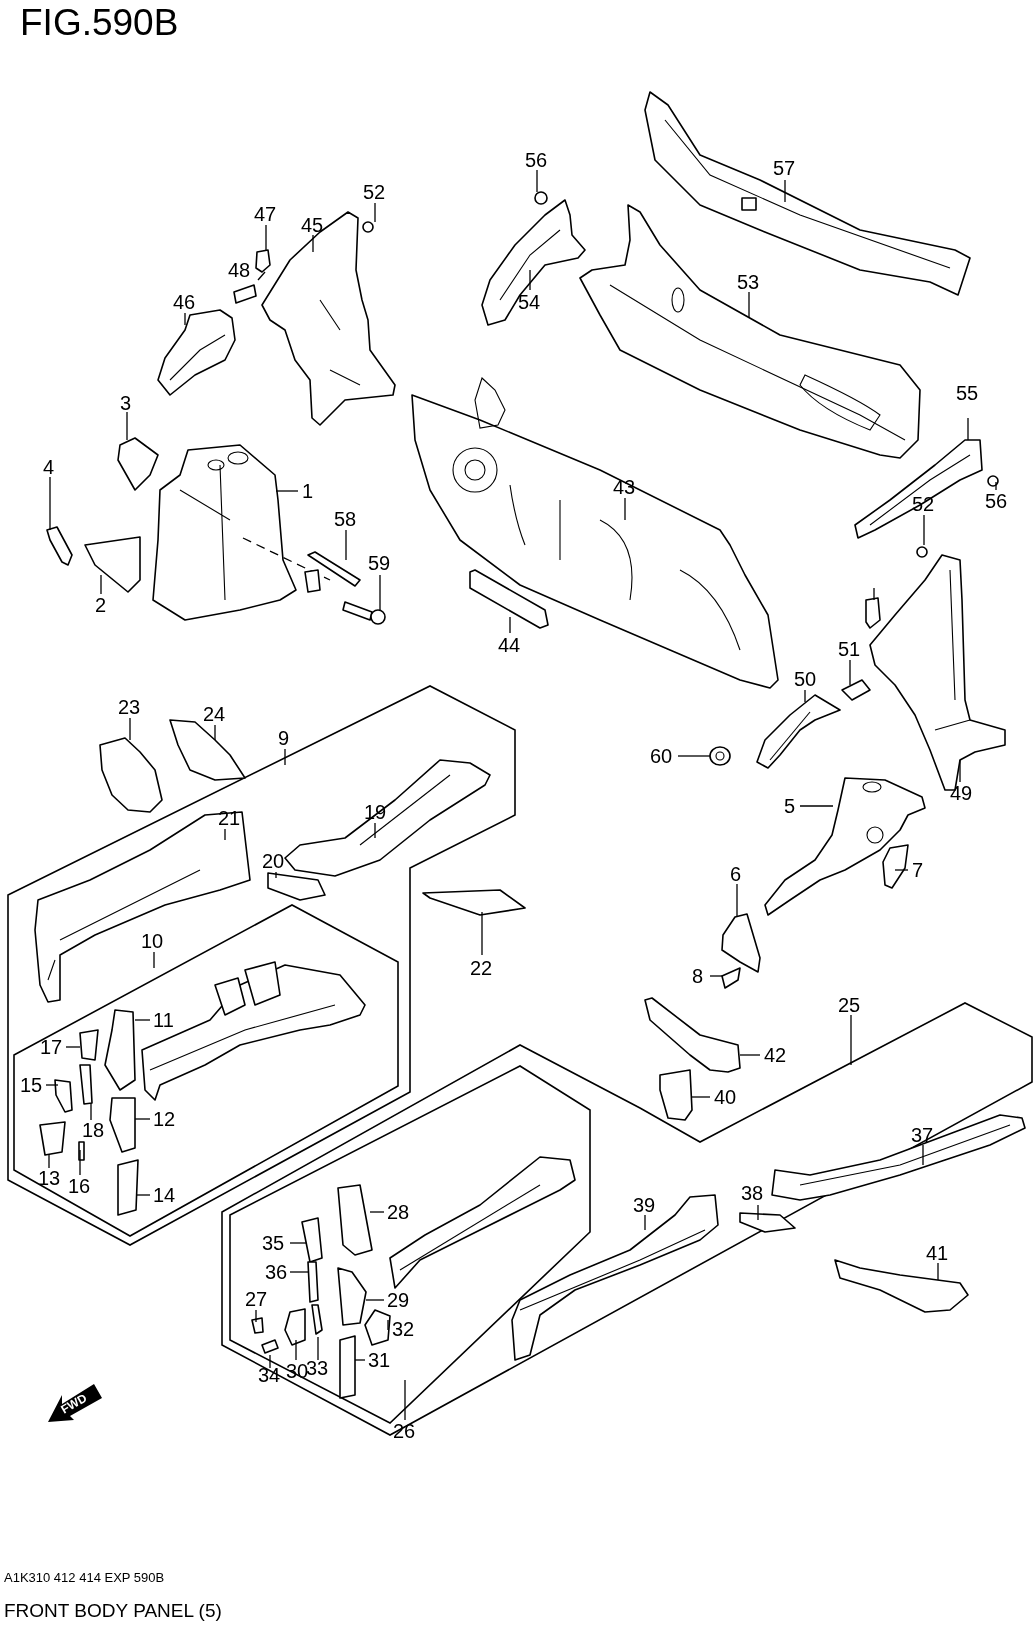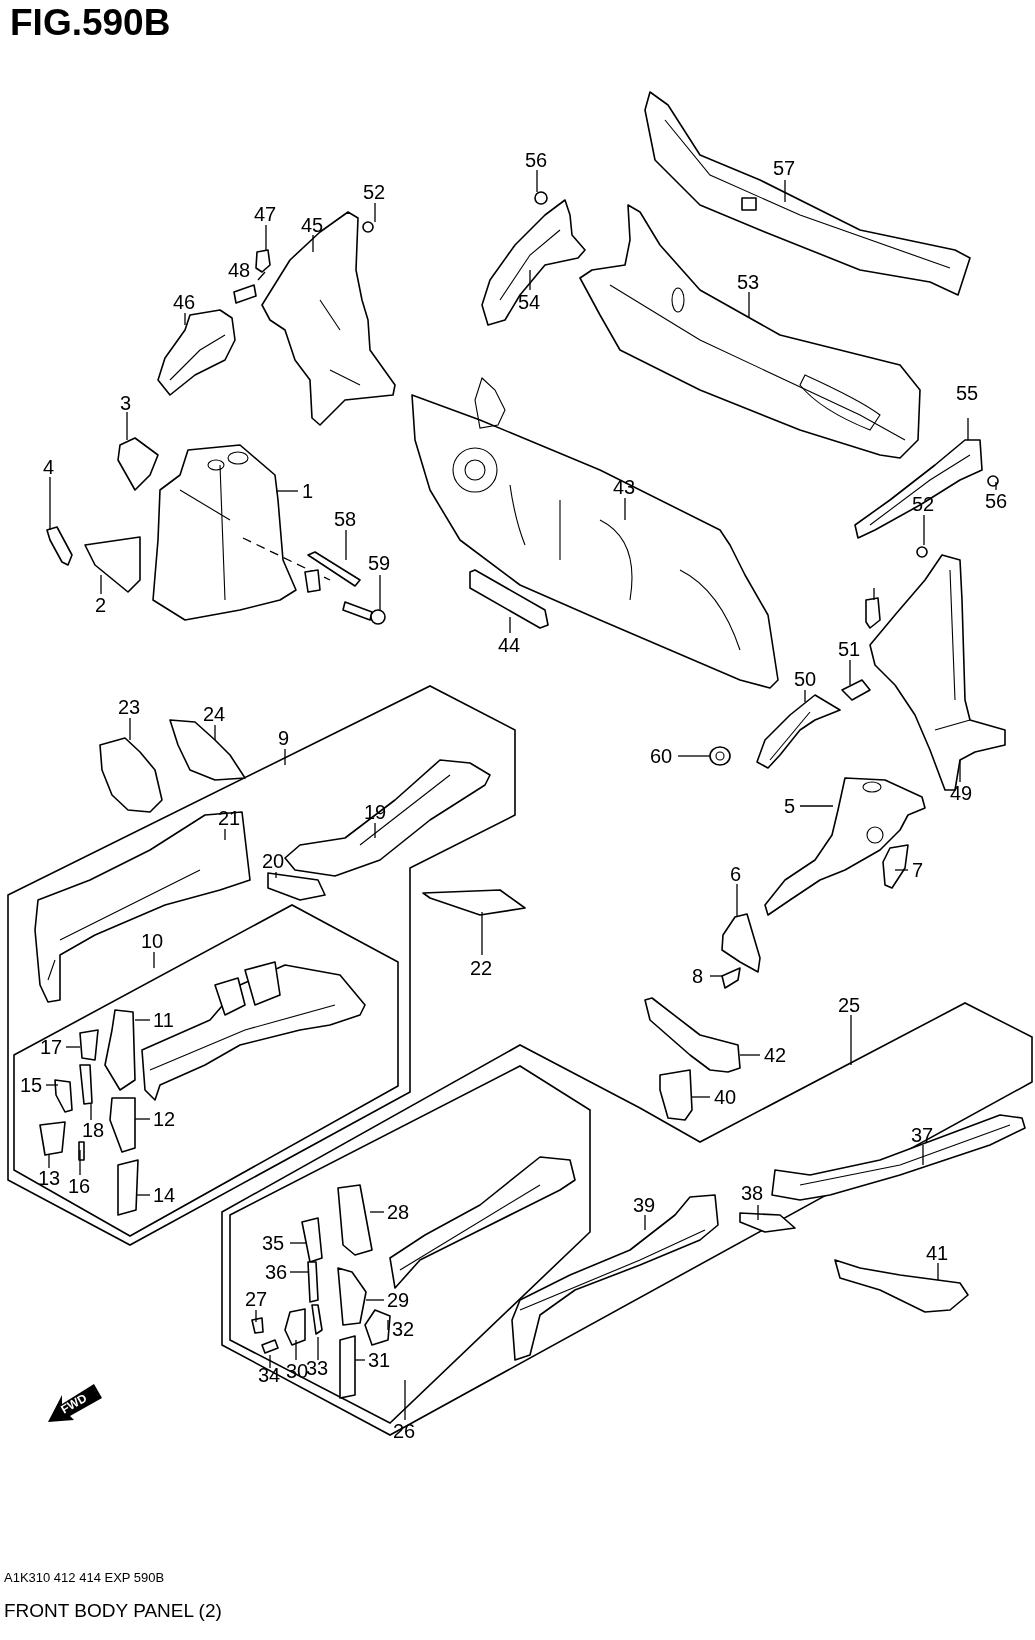--- a/index.html
+++ b/index.html
@@ -1,17 +1,17 @@
 <!DOCTYPE html>
 <html><head>
 <meta charset="utf-8">
 <style>
   html,body{margin:0;padding:0;background:#fff;}
   body{width:1035px;height:1640px;position:relative;overflow:hidden;font-family:"Liberation Sans",sans-serif;color:#000;}
-  #fig-title{position:absolute;left:10px;top:2px;font-size:37px;font-weight:bold;letter-spacing:0px;}
+  #fig-title{position:absolute;left:20px;top:2px;font-size:37px;font-weight:normal;letter-spacing:0px;}
   #footer-code{position:absolute;left:4px;top:1570px;font-size:13px;}
   #footer-name{position:absolute;left:4px;top:1600px;font-size:19px;}
   svg#diagram{position:absolute;left:0;top:0;}
   .part{fill:#fff;stroke:#000;stroke-width:1.6;stroke-linejoin:round;}
   .detail{fill:none;stroke:#000;stroke-width:1.1;}
   .leader{stroke:#000;stroke-width:1.3;fill:none;}
   .dash{stroke:#000;stroke-width:1.3;stroke-dasharray:9 6;fill:none;}
   .frame{fill:none;stroke:#000;stroke-width:1.6;}
   .callout{font-family:"Liberation Sans",sans-serif;font-size:20px;fill:#000;}
 </style>
@@ -326,13 +326,13 @@
     <text class="callout" x="525" y="167">56</text>
     <text class="callout" x="985" y="508">56</text>
     <text class="callout" x="773" y="175">57</text>
     <text class="callout" x="334" y="526">58</text>
     <text class="callout" x="368" y="570">59</text>
     <text class="callout" x="650" y="763">60</text>
   </g>
 </svg>
 
 <div id="footer-code">A1K310 412 414 EXP 590B</div>
-<div id="footer-name">FRONT BODY PANEL (2)</div>
+<div id="footer-name">FRONT BODY PANEL (5)</div>
 
 </body></html>

